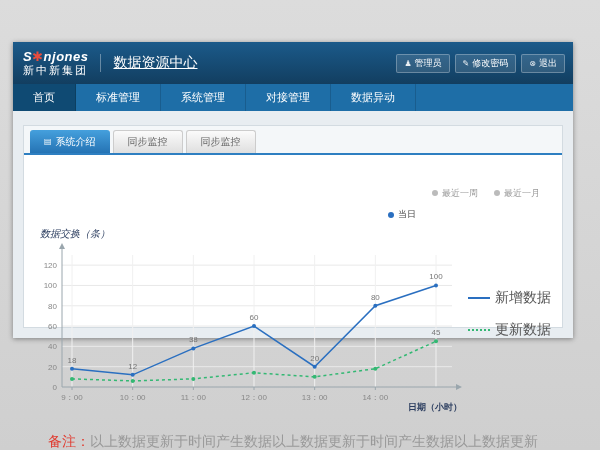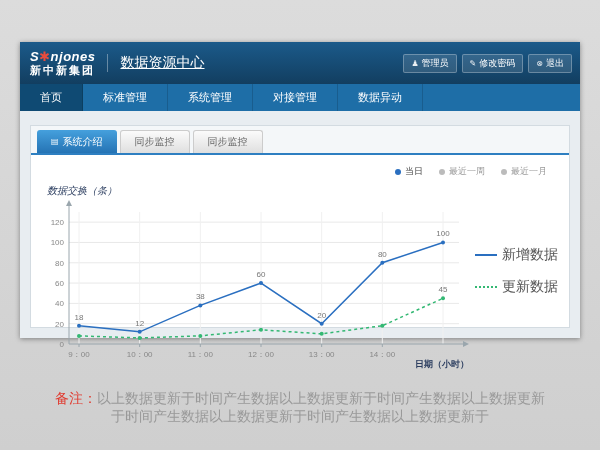--- a/index.html
+++ b/index.html
@@ -2,32 +2,32 @@
 <html><head>
 <meta charset="utf-8">
 <style>
   html,body{margin:0;padding:0;}
   body{
     width:600px;height:450px;position:relative;overflow:hidden;
     background:linear-gradient(#dcdcdc,#cfcfcf);
     font-family:"Liberation Sans","DejaVu Sans",sans-serif;
   }
   .window{
-    position:absolute;left:20px;top:42px;width:560px;height:296px;
+    position:absolute;left:13px;top:42px;width:560px;height:296px;
     background:#1d4ed8;box-shadow:0 1px 5px rgba(0,0,0,.4);
   }
   
   .header{
     height:42px;background:linear-gradient(#1b5a8a,#123e60);
     display:flex;align-items:center;padding:0 8px;color:#fff;
   }
   .logo{line-height:1.1;margin-left:2px;}
   .logo-top{font-size:13px;font-weight:bold;font-style:italic;letter-spacing:.5px;}
   .logo-star{color:#e84c3d;font-style:normal;}
-  .logo-sub{font-size:11px;font-weight:bold;letter-spacing:2px;}
+  .logo-sub{font-size:11px;font-weight:normal;letter-spacing:2px;}
   .app-title{
     margin-left:12px;padding-left:12px;font-size:14px;
     border-left:1px solid rgba(255,255,255,.35);
     text-decoration:underline;
   }
   .header-right{margin-left:auto;display:flex;gap:5px;}
   .hbtn{
     font-size:9px;padding:2px 7px;border-radius:2px;cursor:pointer;
     background:rgba(255,255,255,.12);border:1px solid rgba(255,255,255,.28);
     display:flex;align-items:center;gap:3px;color:#fff;
@@ -52,21 +52,21 @@
   .tab{
     font-size:10px;padding:4px 14px;border-radius:3px 3px 0 0;cursor:pointer;
     display:flex;align-items:center;gap:4px;
   }
   .tab.active{background:linear-gradient(#45a0dd,#2573b4);color:#fff;}
   .tab.inactive{background:linear-gradient(#fbfbfb,#dfdfdf);color:#666;border:1px solid #ccc;border-bottom:none;}
   .tab .tic{font-size:8px;}
   
   .filter-legend{display:flex;justify-content:flex-end;gap:16px;margin:10px 22px 0 0;font-size:9px;}
   .fl-item{display:flex;align-items:center;gap:4px;cursor:pointer;color:#999;}
-  .fl-item.active{color:#444;}
+  .fl-item.active{color:#444;margin-top:43px;}
   .fl-dot{width:6px;height:6px;border-radius:50%;background:#bbb;}
   .fl-item.active .fl-dot{background:#2a6fc0;}
   .ylabel{font-size:10px;color:#2c3e60;margin:6px 0 0 16px;font-style:italic;}
   .chart-row{display:flex;align-items:center;padding:0 4px 0 8px;}
   svg{font-family:inherit;}
   .series-legend{display:flex;flex-direction:column;gap:14px;margin:-26px 0 0 4px;}
   .sl-item{display:flex;align-items:center;gap:5px;font-size:14px;color:#555;}
   .sl-line{width:22px;height:0;}
   .sl-line.solid{border-top:2px solid #2a6fc0;}
   .sl-line.dashed{border-top:2px dotted #33b873;}

